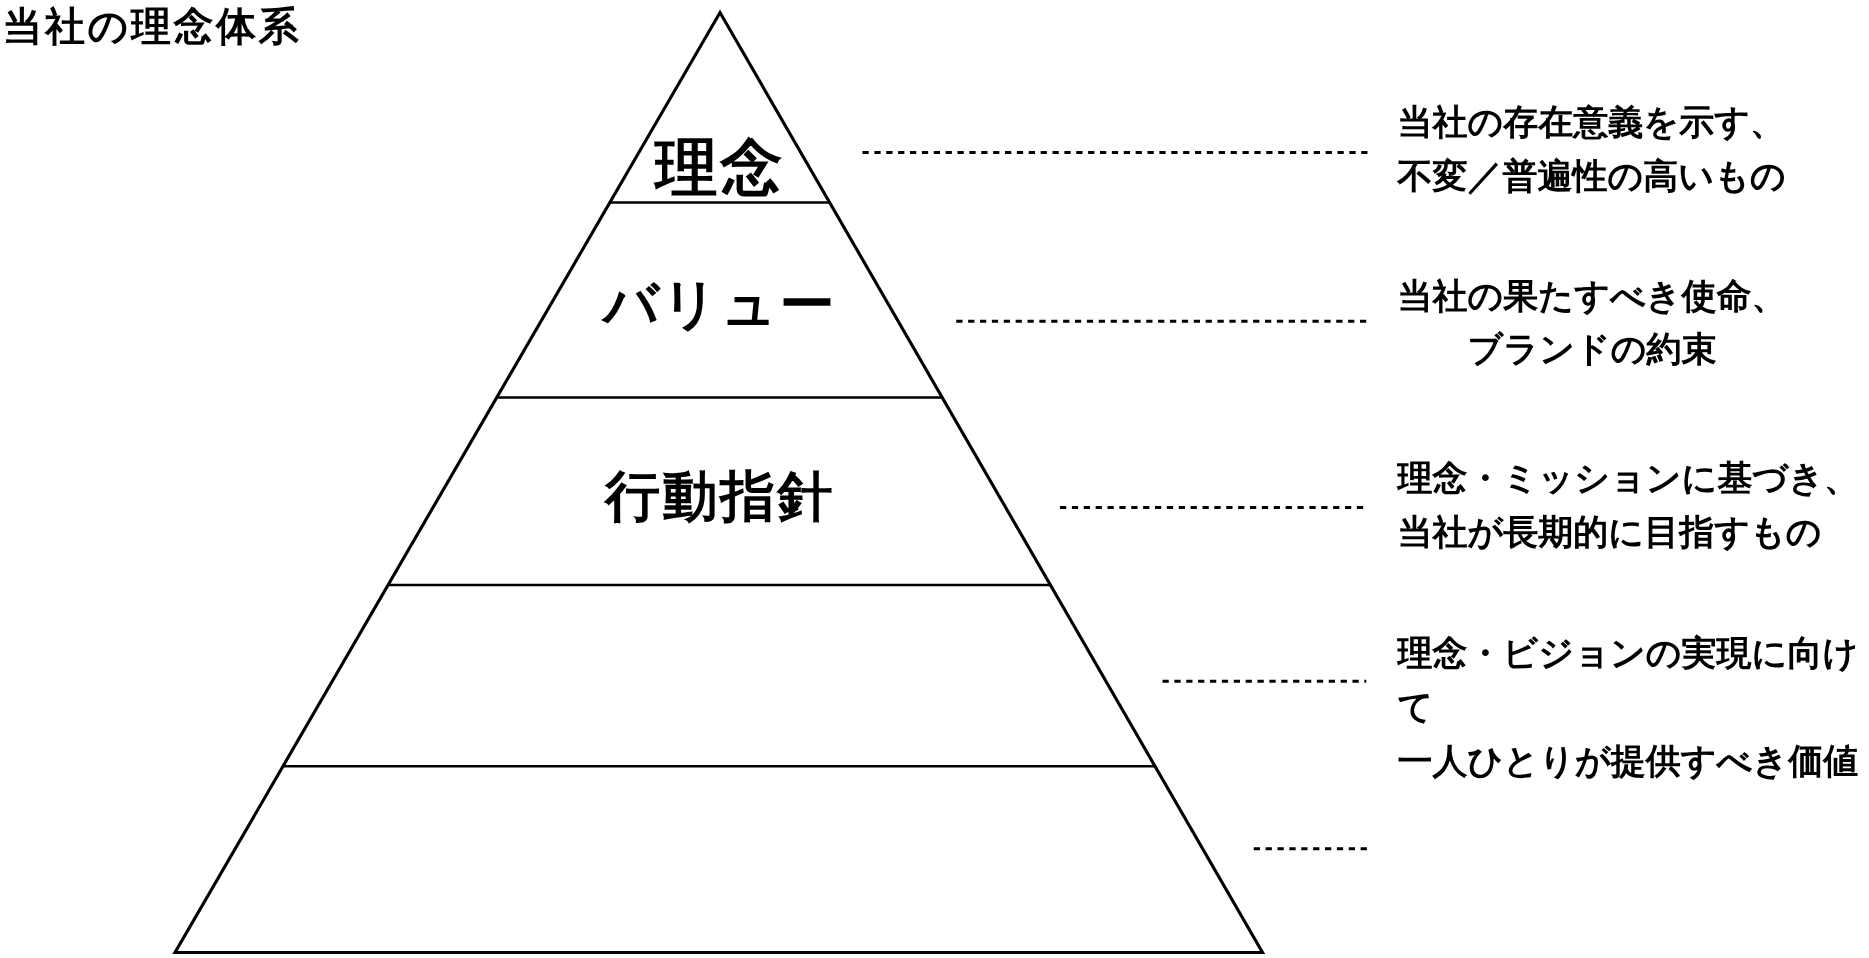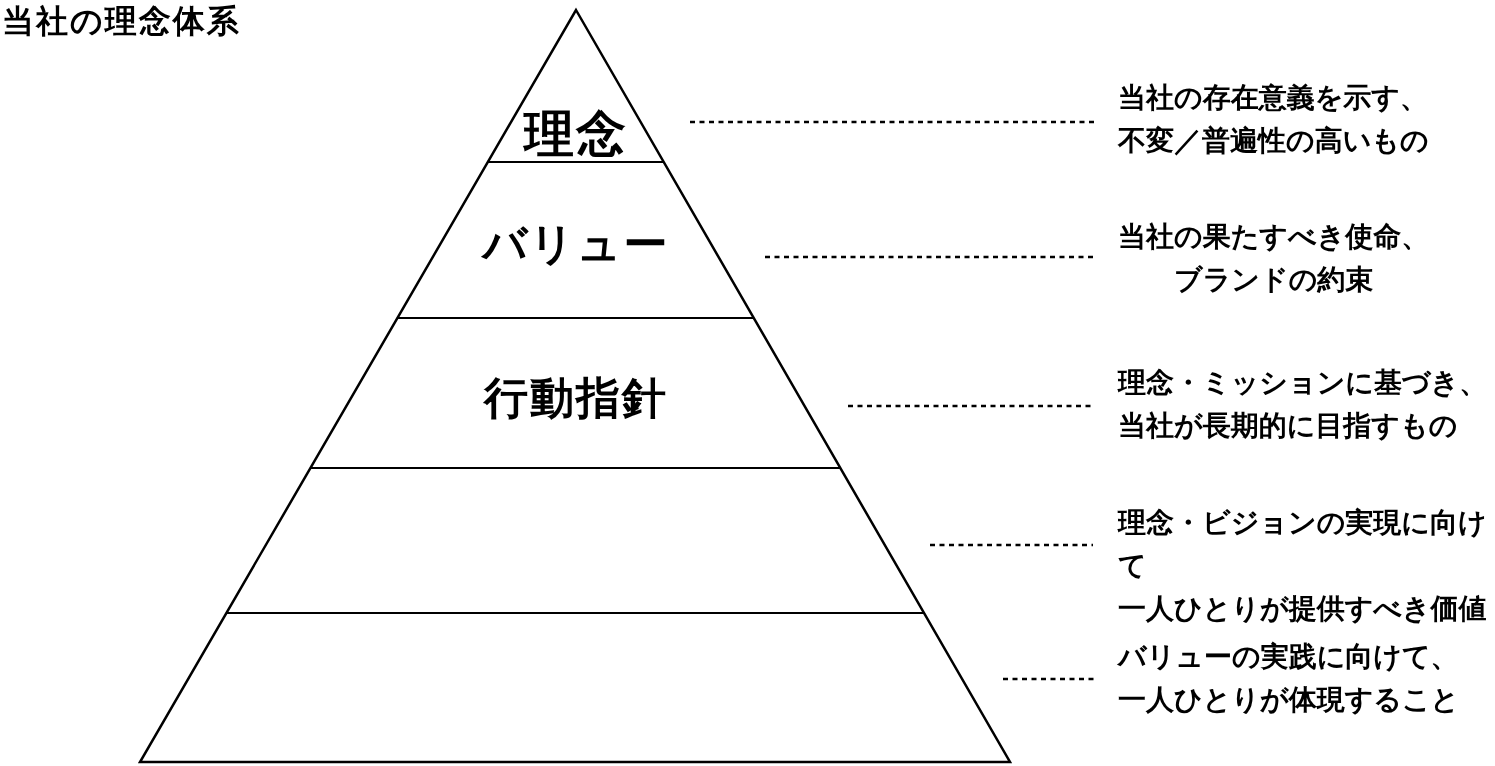--- a/index.html
+++ b/index.html
@@ -66,16 +66,14 @@
   <div class="level-label lvl-2">行動指針</div>
 
   <div class="desc desc-0">当社の存在意義を示す、
 不変／普遍性の高いもの</div>
   <div class="desc desc-1">当社の果たすべき使命、
 ブランドの約束</div>
   <div class="desc desc-2">理念・ミッションに基づき、
 当社が長期的に目指すもの</div>
   <div class="desc desc-3">理念・ビジョンの実現に向けて
 一人ひとりが提供すべき価値</div>
-  <div class="desc desc-4">バリューの実践に向けて、
-一人ひとりが体現すること</div>
 
 </div>
 
 </body></html>

